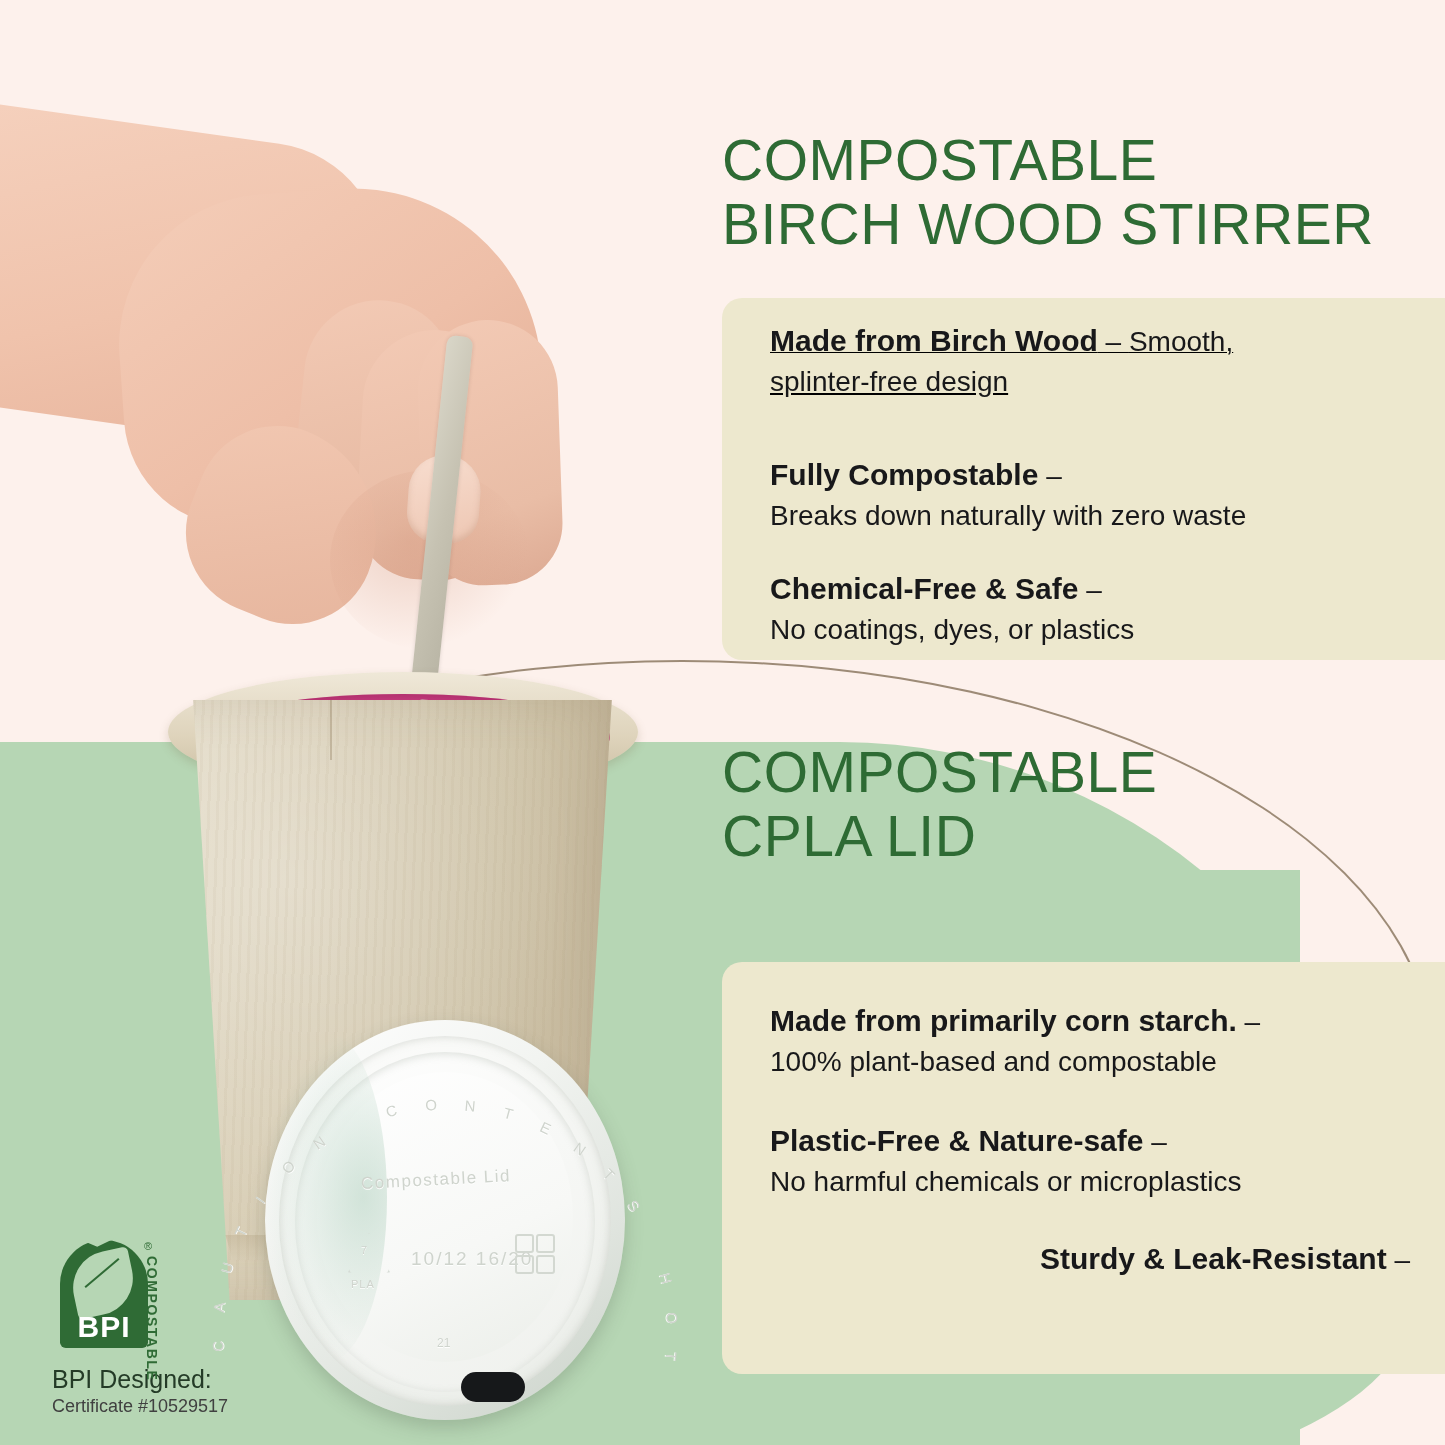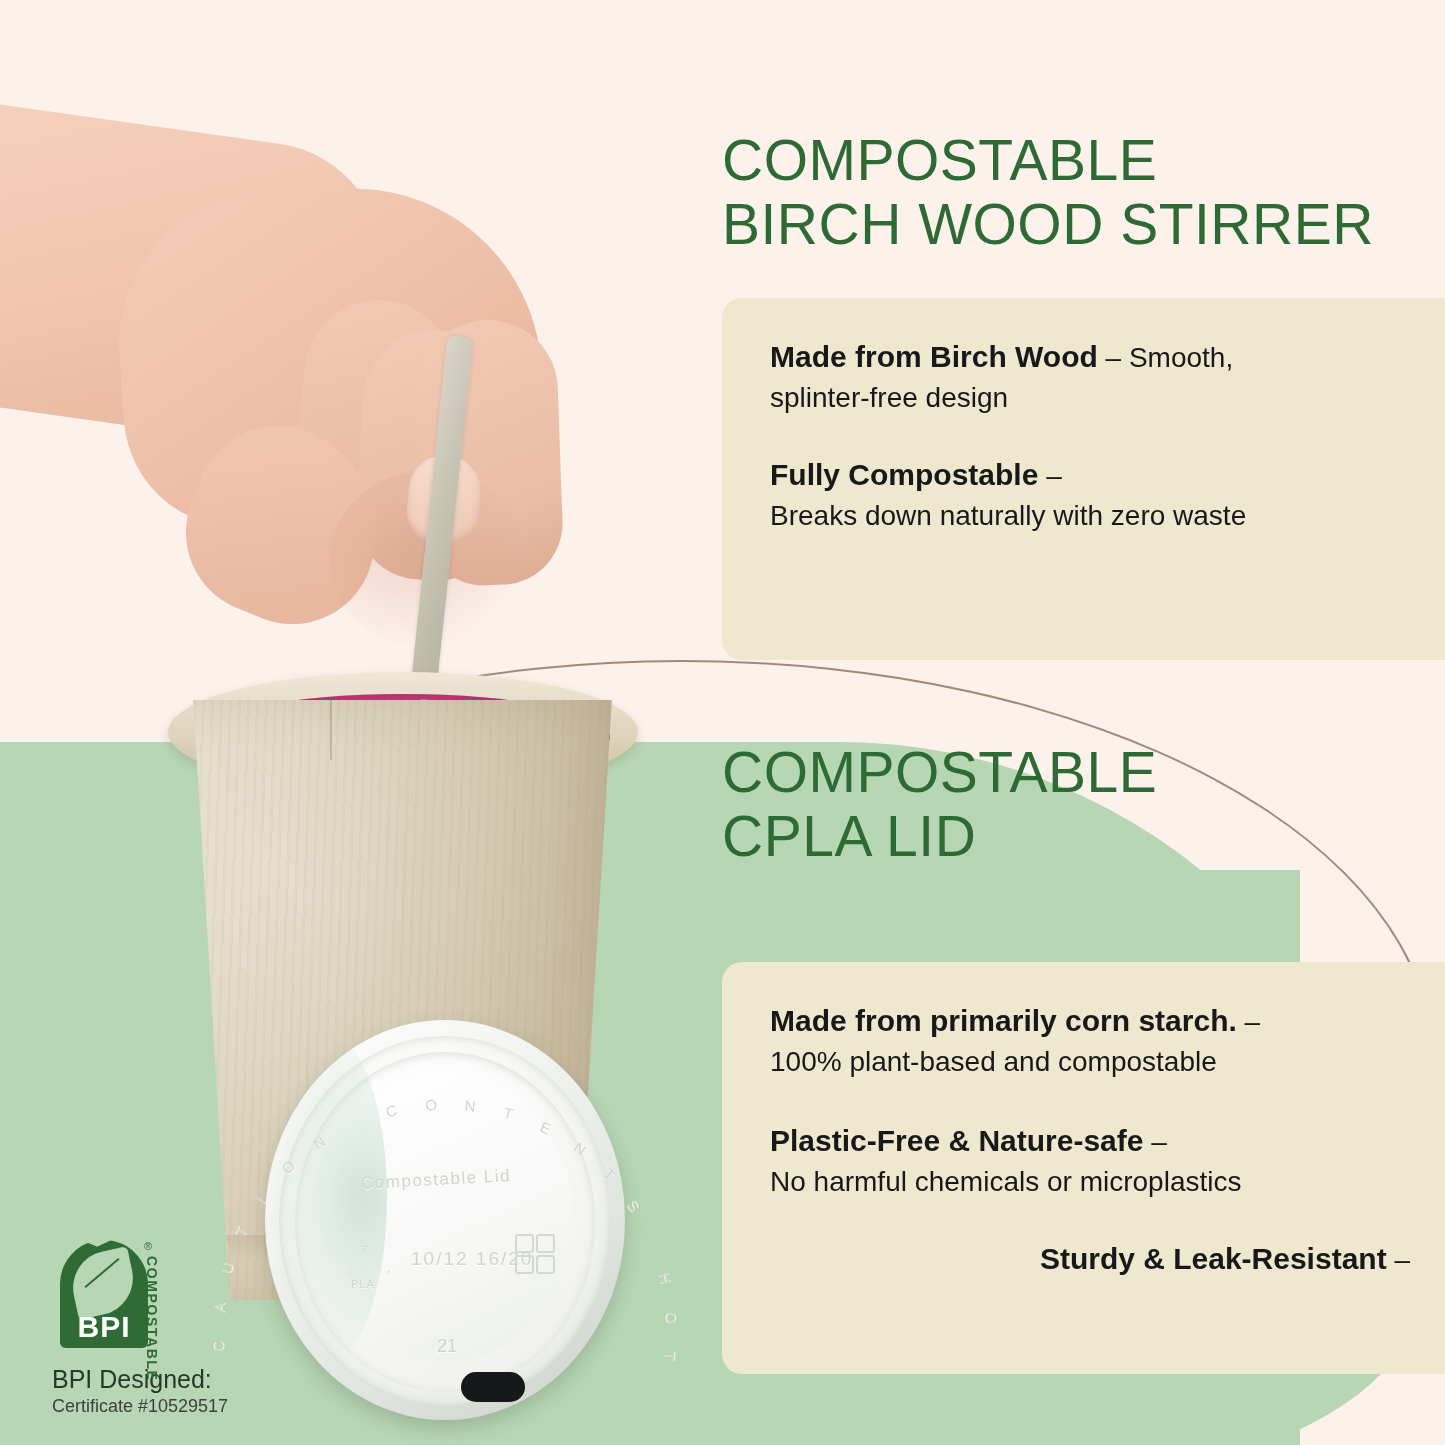--- a/index.html
+++ b/index.html
@@ -163,21 +163,21 @@
   .emb-caution{
     left:52px;top:66px;width:256px;height:256px;font-size:15px;letter-spacing:1px;
   }
   .emb-caution span{
     position:absolute;left:50%;top:50%;transform-origin:0 118px;
     display:block;
   }
   .emb-lid{left:96px;top:150px;font-size:17px;letter-spacing:1.5px;transform:rotate(-3deg);}
   .emb-sizes{left:146px;top:228px;font-size:19px;letter-spacing:2px;}
   .emb-pla{left:86px;top:258px;font-size:11px;letter-spacing:1px;}
-  .emb-21{left:172px;top:316px;font-size:18px;}
+  .emb-21{left:172px;top:316px;font-size:12px;}
   .recycle-tri{
     position:absolute;left:82px;top:212px;width:40px;height:40px;
     border:2px solid #d3d8d1;border-radius:8px;
     clip-path:polygon(50% 2%, 98% 92%, 2% 92%);
     opacity:.9;
   }
   .recycle-num{position:absolute;left:96px;top:224px;font-size:11px;color:#cfd4cd;}
   .sq-mark{
     position:absolute;left:250px;top:214px;width:40px;height:40px;
   }
@@ -240,21 +240,21 @@
   .feature{position:absolute;left:48px;width:640px;}
   .f-title{
     color:#18181a;font-size:30px;line-height:38px;font-weight:bold;display:inline;
   }
   .f-title-rest{
     color:#18181a;font-size:28px;line-height:38px;font-weight:400;display:inline;
   }
   .f-desc{
     color:#18181a;font-size:28px;line-height:37px;font-weight:400;margin-top:2px;
   }
-  .c1-f1{top:40px;}
+  .c1-f1{top:24px;text-decoration:underline;}
   .c1-f2{top:158px;}
   .c1-f3{top:272px;}
   .c2-f1{top:40px;}
   .c2-f2{top:160px;}
   .c2-f3{top:278px;text-align:right;}
 </style>
 </head>
 <body>
 
 <div class="stage">
@@ -357,20 +357,26 @@
           <span class="f-title">Made from Birch Wood</span><span class="f-title-rest"> – </span><span class="f-title-rest">Smooth,</span>
         </div>
         <div class="f-desc">splinter-free design</div>
       </div>
       <div class="feature c1-f2">
         <div>
           <span class="f-title">Fully Compostable</span><span class="f-title-rest"> – </span>
         </div>
         <div class="f-desc">Breaks down naturally with zero waste</div>
       </div>
+      <div class="feature c1-f3">
+        <div>
+          <span class="f-title">Chemical-Free &amp; Safe</span><span class="f-title-rest"> – </span>
+        </div>
+        <div class="f-desc">No coatings, dyes, or plastics</div>
+      </div>
     </div>
 
     <div class="heading heading-2">COMPOSTABLE
 CPLA LID</div>
 
     <div class="card card-2">
       <div class="feature c2-f1">
         <div>
           <span class="f-title">Made from primarily corn starch.</span><span class="f-title-rest"> – </span>
         </div>

